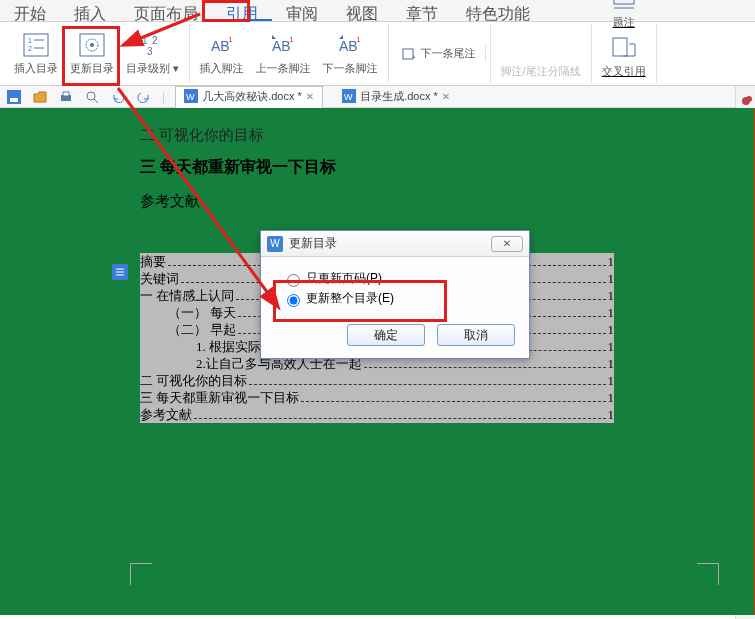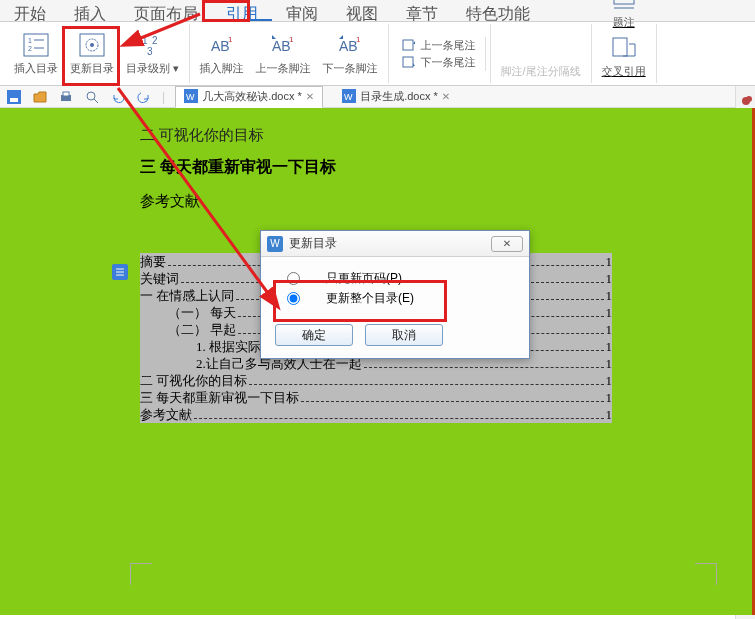--- a/index.html
+++ b/index.html
@@ -25,21 +25,21 @@
   .hl-red { position: absolute; border: 3px solid #e02020; pointer-events: none; }
 
   
   .toolbar2 { display: flex; align-items: center; height: 22px; background: #f7f7f7; border-bottom: 1px solid #d8d8d8; padding: 0 6px; gap: 10px; }
   .tb-icon { width: 16px; height: 16px; display: inline-flex; align-items: center; justify-content: center; }
   .doc-tab { display: flex; align-items: center; gap: 4px; padding: 2px 8px; border: 1px solid transparent; font-size: 11px; color: #444; }
   .doc-tab.active { background: #fff; border: 1px solid #c0c0c0; border-bottom-color: #fff; }
   .doc-tab .close { color: #888; font-size: 10px; }
   
   
-  .page-area { position: absolute; left: 0; top: 108px; right: 0; bottom: 4px; background: #84cc16; overflow: hidden; border-right: 3px solid #c2410c; }
+  .page-area { position: absolute; left: 0; top: 108px; right: 0; bottom: 4px; background: #15803d; overflow: hidden; border-right: 1px solid #c2410c; }
   .doc-content { padding: 12px 140px 0 140px; font-family: SimSun, "Songti SC", serif; }
   .doc-line { font-size: 15px; color: #222; margin: 6px 0; }
   .doc-h3 { font-size: 16px; font-weight: bold; margin: 12px 0 8px; }
   .doc-ref { font-size: 15px; margin: 14px 0; }
   
   .toc-block { margin-top: 42px; }
   .toc-row { display: flex; align-items: baseline; background: #bbb; height: 17px; margin-bottom: 0; font-size: 13px; font-family: SimSun, serif; }
   .toc-row .t-text { white-space: nowrap; }
   .toc-row .t-dots { flex: 1; border-bottom: 1px dashed #333; margin: 0 2px 3px 2px; }
   .toc-row .t-pg { }
@@ -52,23 +52,23 @@
   .corner-tr { border-right:1px solid #aaa; border-top:1px solid #aaa; right:35px; bottom:30px;}
 
   
   .dialog { position: absolute; left: 260px; top: 230px; width: 270px; background: #fdfdfd; border: 1px solid #6b8ab4; box-shadow: 0 2px 8px rgba(0,0,0,0.3); font-size: 12px; }
   .dlg-title { display:flex; align-items:center; height: 26px; padding: 0 6px; background: linear-gradient(#fdfdfd,#f0f0f0); border-bottom: 1px solid #d0d0d0; }
   .dlg-title .ticon { width:16px; height:16px; background:#3b82d0; color:#fff; font-size:10px; display:flex; align-items:center; justify-content:center; border-radius:2px; margin-right:6px;}
   .dlg-title .ttext { flex:1; color:#333; }
   .dlg-title .tclose { border:1px solid #aaa; border-radius:3px; width:32px; height:16px; display:flex; align-items:center; justify-content:center; font-size:10px; color:#555; cursor:pointer;}
   .dlg-body { padding: 10px 14px 6px; }
   .dlg-msg { font-size: 11px; color:#333; margin-bottom:8px;}
-  .dlg-opt { display:flex; align-items:center; margin: 3px 0 3px 12px; font-size:12px;gap:20px; }
+  .dlg-opt { display:flex; align-items:flex-end; margin: 3px 0 3px 12px; font-size:12px; }
   .dlg-opt input { margin-right: 6px; }
-  .dlg-btns { display:flex; gap:12px; padding: 8px 14px 12px; }
+  .dlg-btns { display:flex; justify-content:flex-end; gap:12px; padding: 8px 14px 12px; }
   .dlg-btn { width: 78px; height: 22px; border:1px solid #7a9fc4; background: linear-gradient(#fefefe,#e4edf7); border-radius:3px; font-size:12px; color:#222; cursor:pointer;}
 
   
   .arrow-overlay { position:absolute; left:0; top:0; width:755px; height:619px; pointer-events:none; }
   
   
   .right-gutter { position:absolute; right:0; top:86px; width:20px; bottom:0; background:#f3f3f3; border-left:1px solid #dcdcdc;}
   .right-gutter .ic { margin:6px auto; width:14px; height:14px; display:block;}
 
   .side-mark { position:absolute; left: 112px; top: 264px; width:16px; height:16px; }
@@ -152,29 +152,20 @@
         </span>
       <span class="lbl">下一条脚注</span>
     </div>
   </div>
   <div class="rgroup" style="flex-direction:row;">
     <div class="stackgroup">
       <div class="stackitem">
         <span class="sic">
             <svg width="14" height="12">
               <rect x="1" y="1" width="10" height="10" fill="none" stroke="#4a6fa5"></rect>
-              <path d="M13 2 L11 5 L13 5 Z" fill="#3a70b0"></path>
-            </svg>
-          </span>
-        <span>上一条尾注</span>
-      </div>
-      <div class="stackitem">
-        <span class="sic">
-            <svg width="14" height="12">
-              <rect x="1" y="1" width="10" height="10" fill="none" stroke="#4a6fa5"></rect>
               <path d="M11 7 L13 10 L11 10 Z" fill="#3a70b0"></path>
             </svg>
           </span>
         <span>下一条尾注</span>
       </div>
     </div>
   </div>
   <div class="rgroup">
     <div class="rbtn disabled">
       <span class="ic"></span>

